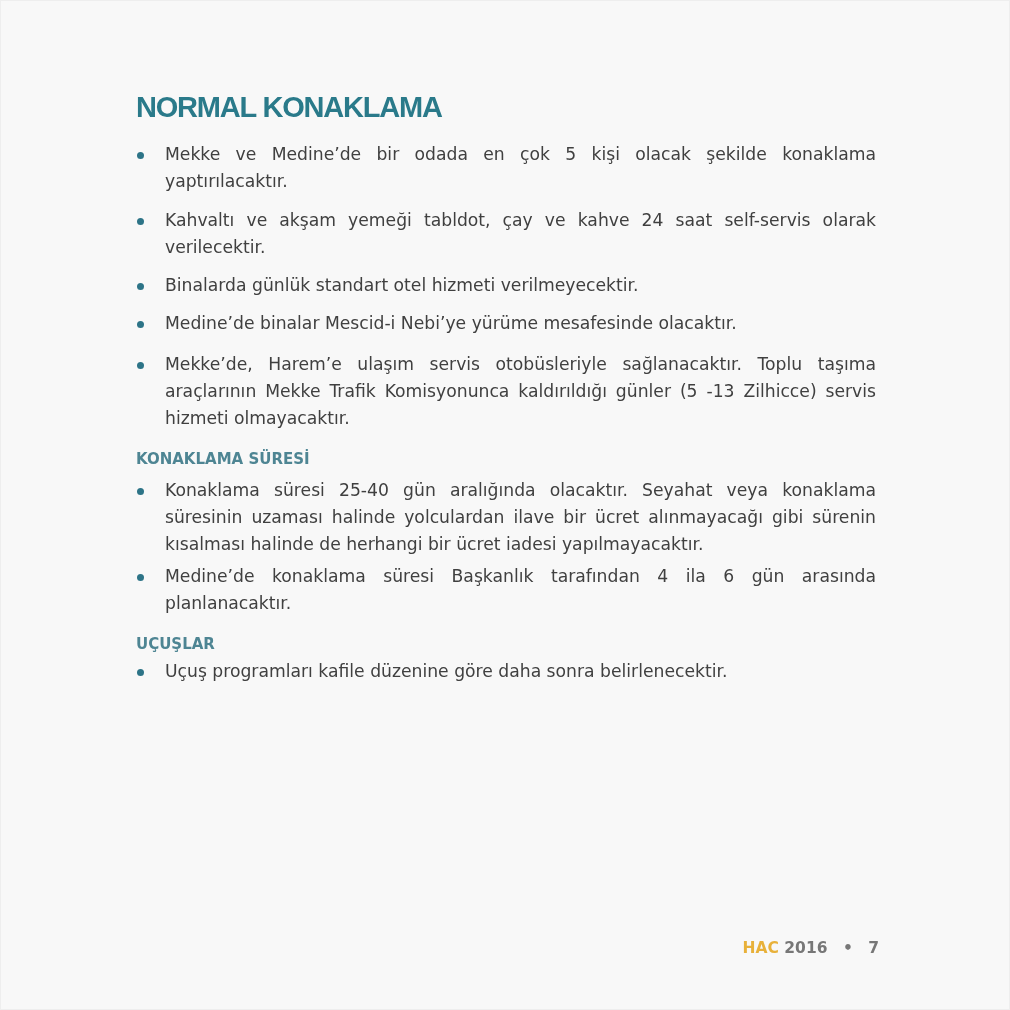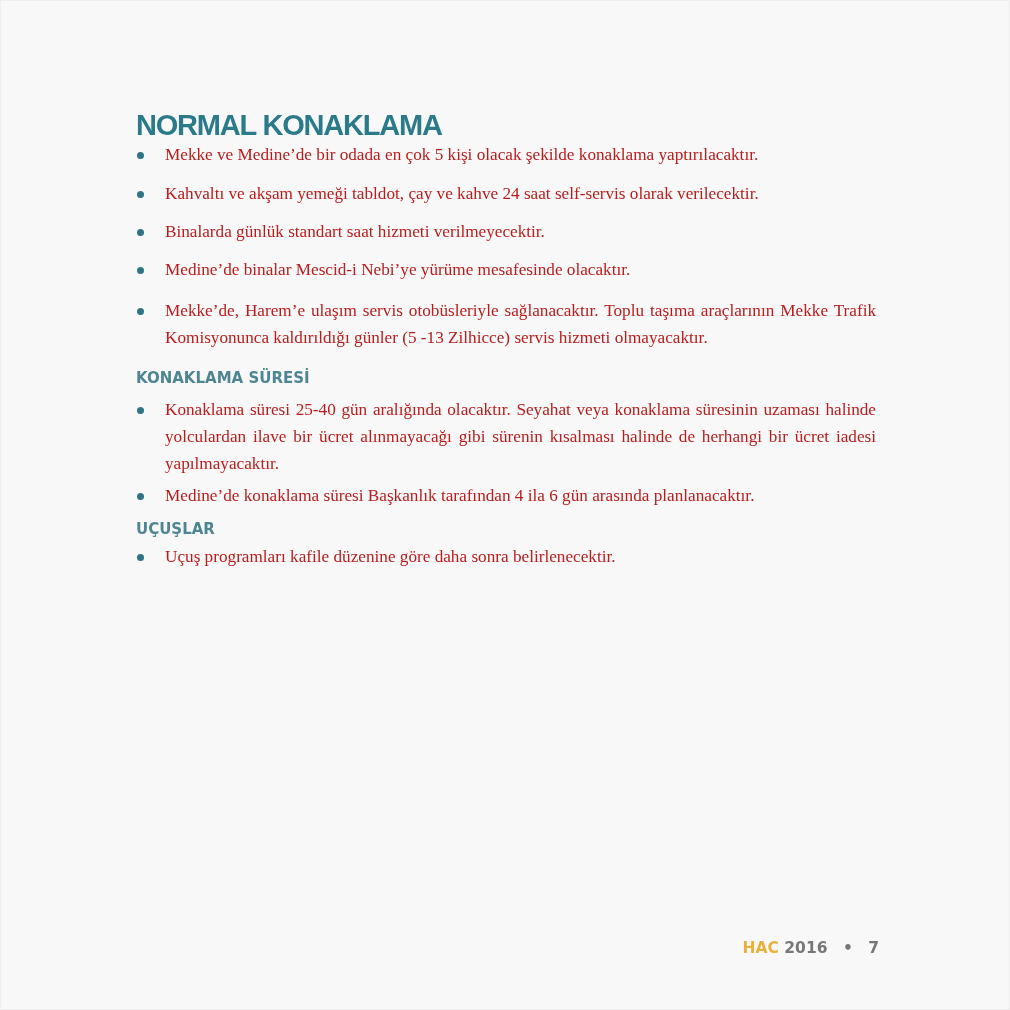--- a/index.html
+++ b/index.html
@@ -14,42 +14,41 @@
       background: #f8f8f8;
       border: 1px solid #eeeeee;
       box-sizing: border-box;
       overflow: hidden;
       font-family: "DejaVu Sans", sans-serif;
       color: #6e6e6e;
     }
     .title {
       position: absolute;
       left: 135px;
-      top: 108px;
+      top: 90px;
       margin: 0;
       font-family: "Liberation Sans", sans-serif;
       font-weight: bold;
       font-size: 29px;
       letter-spacing: -1.2px;
       color: #2a7a8a;
     }
     .content {
       position: absolute;
       left: 135px;
       top: 140px;
       width: 740px;
     }
     .item {
       position: relative;
       padding-left: 29px;
       font-size: 17.2px;
       line-height: 27px;
       text-align: justify;
-      color: #b91c1c;
-      font-family: Liberation Serif, serif;
+      color: #404040;
     }
     .item .bullet {
       position: absolute;
       left: 1px;
       top: 11px;
       width: 7px;
       height: 7px;
       border-radius: 50%;
       background: #2d7487;
     }
@@ -89,39 +88,39 @@
       <div class="item" style="margin-bottom:12px">
         <span class="bullet"></span>
         <span class="text">Mekke ve Medine’de bir odada en çok 5 kişi olacak şekilde konaklama yaptırılacaktır.</span>
       </div>
       <div class="item" style="margin-bottom:11px">
         <span class="bullet"></span>
         <span class="text">Kahvaltı ve akşam yemeği tabldot, çay ve kahve 24 saat self-servis olarak verilecektir.</span>
       </div>
       <div class="item" style="margin-bottom:11px">
         <span class="bullet"></span>
-        <span class="text">Binalarda günlük standart saat hizmeti verilmeyecektir.</span>
+        <span class="text">Binalarda günlük standart otel hizmeti verilmeyecektir.</span>
       </div>
       <div class="item" style="margin-bottom:14px">
         <span class="bullet"></span>
         <span class="text">Medine’de binalar Mescid-i Nebi’ye yürüme mesafesinde olacaktır.</span>
       </div>
       <div class="item" style="margin-bottom:15px">
         <span class="bullet"></span>
         <span class="text">Mekke’de, Harem’e ulaşım servis otobüsleriyle sağlanacaktır. Toplu taşıma araçlarının Mekke Trafik Komisyonunca kaldırıldığı günler (5 -13 Zilhicce) servis hizmeti olmayacaktır.</span>
       </div>
     </div>
 
     <div>
       <h2 class="section-heading" style="margin-bottom:6px">KONAKLAMA SÜRESİ</h2>
       <div class="item" style="margin-bottom:5px">
         <span class="bullet"></span>
         <span class="text">Konaklama süresi 25-40 gün aralığında olacaktır. Seyahat veya konaklama süresinin uzaması halinde yolculardan ilave bir ücret alınmayacağı gibi sürenin kısalması halinde de herhangi bir ücret iadesi yapılmayacaktır.</span>
       </div>
-      <div class="item" style="margin-bottom:8px">
+      <div class="item" style="margin-bottom:15px">
         <span class="bullet"></span>
         <span class="text">Medine’de konaklama süresi Başkanlık tarafından 4 ila 6 gün arasında planlanacaktır.</span>
       </div>
     </div>
 
     <div>
       <h2 class="section-heading" style="margin-bottom:2px">UÇUŞLAR</h2>
       <div class="item">
         <span class="bullet"></span>
         <span class="text">Uçuş programları kafile düzenine göre daha sonra belirlenecektir.</span>

